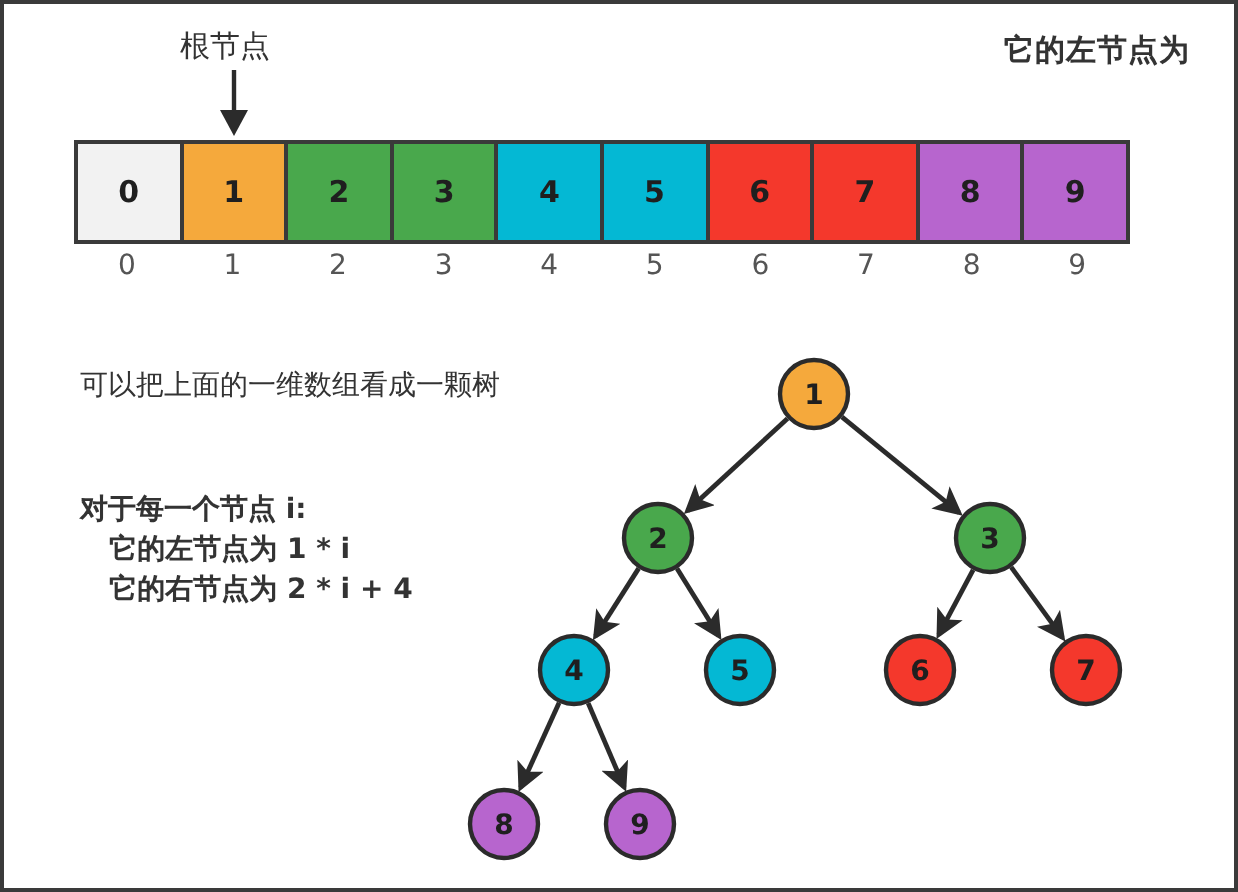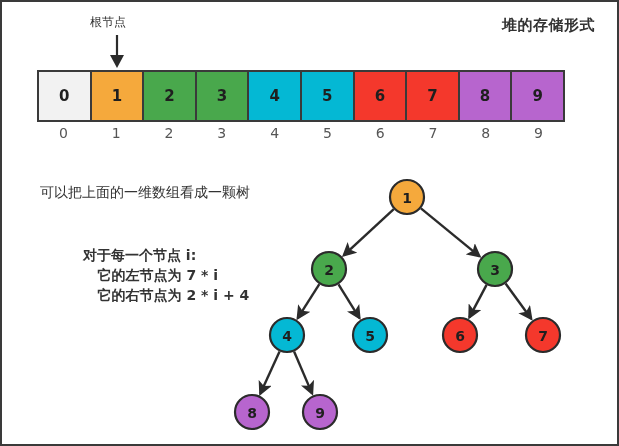--- a/index.html
+++ b/index.html
@@ -28,21 +28,21 @@
     color: #333333;
     letter-spacing: 0.5px;
     white-space: nowrap;
   }
 
   
   #root-label {
     position: absolute;
     left: 88px;
     top: 12px;
-    font-size: 12px;
+    font-size: 15px;
     color: #333333;
     white-space: nowrap;
   }
   #root-arrow {
     position: absolute;
     left: 104px;
     top: 33px;
   }
 
   
@@ -97,21 +97,20 @@
   }
   #note-block {
     position: absolute;
     left: 38px;
     top: 243px;
     font-size: 14px;
     font-weight: bold;
     color: #333333;
     line-height: 20px;
     white-space: pre;
-    margin-left: 43px;
   }
   .note-line { white-space: pre; }
 
   
   #tree {
     position: absolute;
     left: 0;
     top: 0;
     width: 619px;
     height: 446px;
@@ -133,21 +132,21 @@
     stroke: #2b2b2b;
     stroke-width: 2.4;
     fill: none;
   }
 </style>
 </head>
 <body>
 
 <div id="page">
 
-  <div id="title">堆的存储形式</div>
+  <div id="title">它的左节点为</div>
 
   <div id="root-label">根节点</div>
 
   <svg id="root-arrow" width="22" height="36">
     <line x1="11" y1="0" x2="11" y2="22" stroke="#2b2b2b" stroke-width="2.2"></line>
     <polygon points="11,33 4,20 18,20" fill="#2b2b2b"></polygon>
   </svg>
 
   <div id="array">
       <div class="cell" style="background: rgb(242, 242, 242);">0</div>
@@ -170,21 +169,21 @@
       <div class="idx">4</div>
       <div class="idx">5</div>
       <div class="idx">6</div>
       <div class="idx">7</div>
       <div class="idx">8</div>
       <div class="idx">9</div>
     </div>
 
   <div id="note-1">可以把上面的一维数组看成一颗树</div>
 
-  <div id="note-block"><div class="note-line">对于每一个节点 i:</div><div class="note-line">   它的左节点为 7 * i</div><div class="note-line">   它的右节点为 2 * i + 4</div></div>
+  <div id="note-block"><div class="note-line">对于每一个节点 i:</div><div class="note-line">   它的左节点为 1 * i</div><div class="note-line">   它的右节点为 2 * i + 4</div></div>
 
   <svg id="tree">
     <g id="tree-edges">
         <line x1="391.7735379967052" y1="207.2090418491952" x2="341.69606889254976" y2="253.43439794533867" class="edge" marker-end="url(#arrowhead)"></line>
         <line x1="418.93123138565977" y1="206.39828022463072" x2="477.5208540159336" y2="254.33524419485474" class="edge" marker-end="url(#arrowhead)"></line>
         <line x1="317.33624114052316" y1="282.1859067791779" x2="295.73750984386317" y2="316.1267702453579" class="edge" marker-end="url(#arrowhead)"></line>
         <line x1="336.4982976252085" y1="282.2899425186283" x2="357.44633597199055" y2="316.01117497930187" class="edge" marker-end="url(#arrowhead)"></line>
         <line x1="484.5669526620746" y1="282.9023178372308" x2="467.3700525976949" y2="315.33075795863243" class="edge" marker-end="url(#arrowhead)"></line>
         <line x1="503.5870905581508" y1="281.5572495174574" x2="529.2365660464991" y2="316.8252783139362" class="edge" marker-end="url(#arrowhead)"></line>
         <line x1="277.5515470025787" y1="349.3865965943269" x2="258.2760588860237" y2="391.7926704507479" class="edge" marker-end="url(#arrowhead)"></line>

